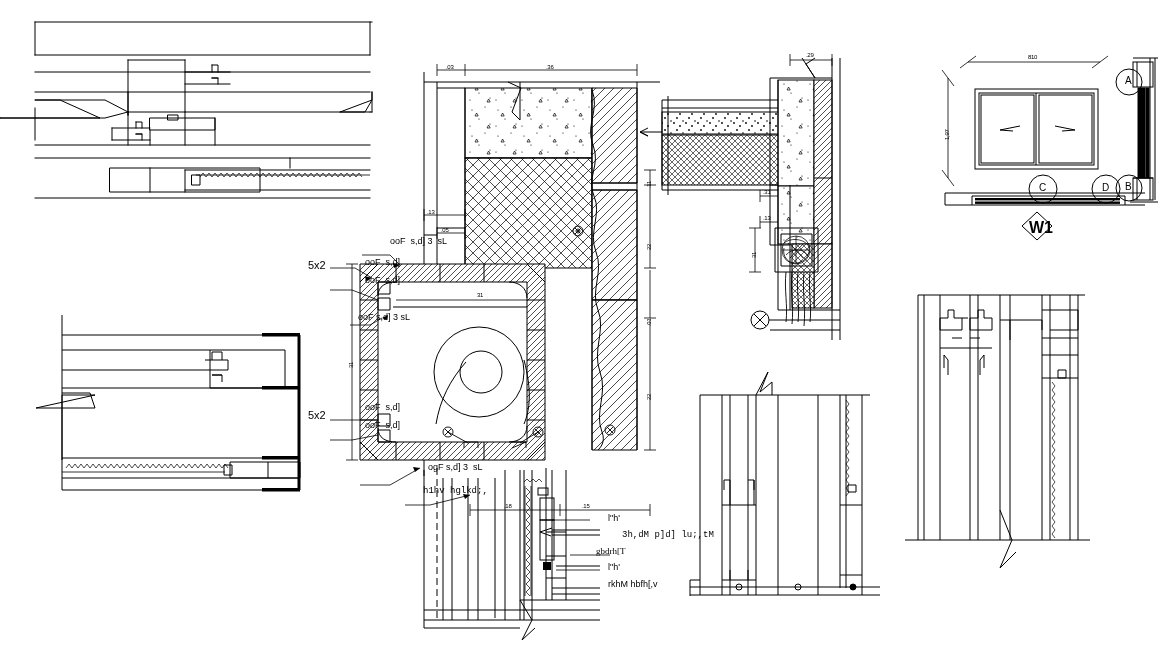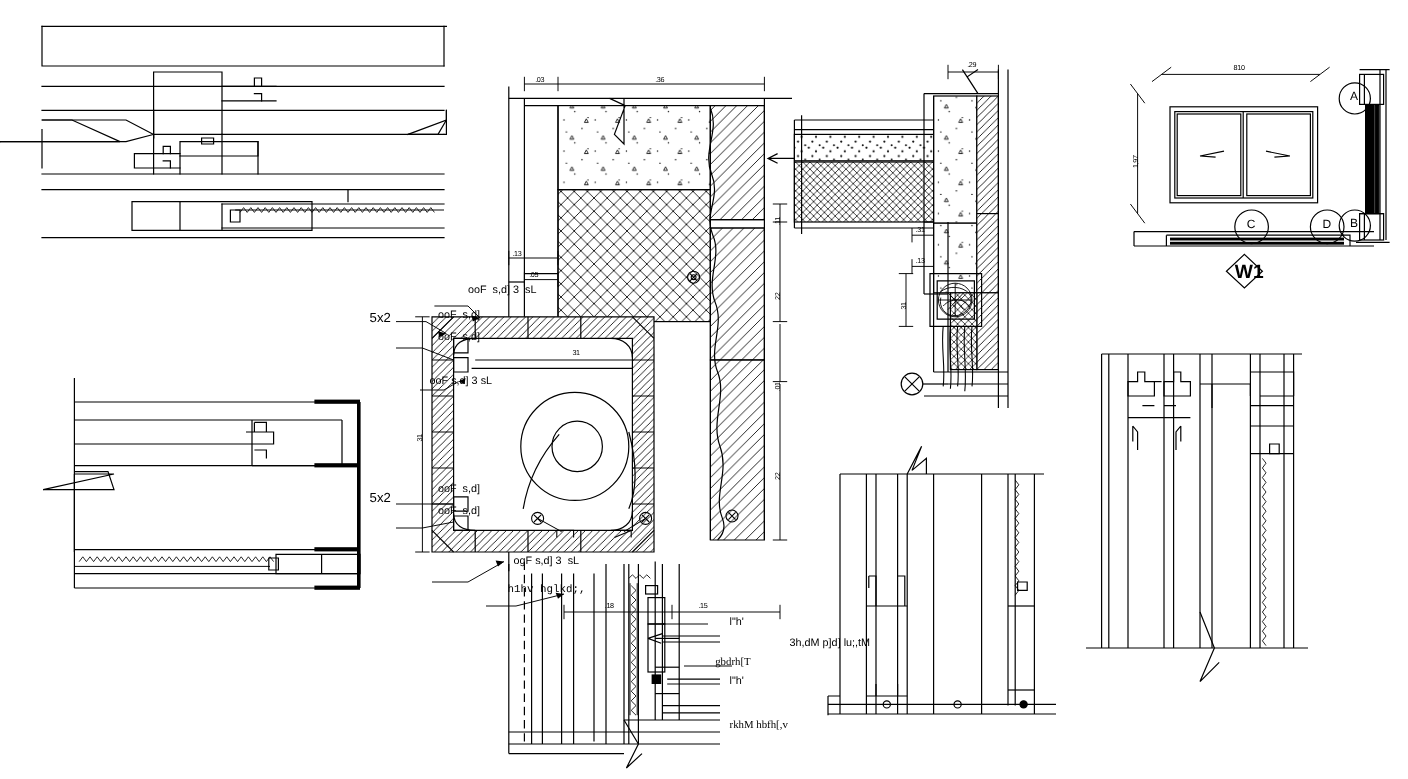--- a/index.html
+++ b/index.html
@@ -504,24 +504,24 @@
 <div class="lbl t9" style="left:390px;top:237px;">ooF  s,d] 3  sL</div>
 <div class="lbl t9" style="left:365px;top:258px;">ooF  s,d]</div>
 <div class="lbl t9" style="left:365px;top:276px;">ooF  s,d]</div>
 <div class="lbl t9" style="left:358px;top:313px;">ooF s,d] 3 sL</div>
 <div class="lbl t9" style="left:365px;top:403px;">ooF  s,d]</div>
 <div class="lbl t9" style="left:365px;top:421px;">ooF  s,d]</div>
 <div class="lbl t9" style="left:392px;top:463px;margin-left:36px;">ogF s,d] 3  sL</div>
 <div class="lbl t9" style="left:423px;top:487px;font-family:Liberation Mono, monospace;">h1hv hglkd;,</div>
 
 <div class="lbl t9" style="left:608px;top:514px;">l"h'</div>
-<div class="lbl t9" style="left:658px;top:531px;">3h,dM p]d] lu;,tM</div>
+<div class="lbl t9" style="left:622px;top:531px;font-family:Liberation Mono, monospace;">3h,dM p]d] lu;,tM</div>
 <div class="lbl t9" style="left:596px;top:547px;font-family:Liberation Serif, serif;">gbdrh[T</div>
 <div class="lbl t9" style="left:608px;top:563px;">l"h'</div>
-<div class="lbl t9" style="left:608px;top:600px;font-family:Liberation Serif, serif;">rkhM hbfh[,v</div>
+<div class="lbl t9" style="left:608px;top:580px;">rkhM hbfh[,v</div>
 
 <div class="lbl t11" style="left:308px;top:260px;">5x2</div>
 <div class="lbl t11" style="left:308px;top:410px;">5x2</div>
 
 <div class="lbl dim" style="left:446px;top:64px;">.03</div>
 <div class="lbl dim" style="left:546px;top:64px;">.36</div>
 <div class="lbl dim" style="left:427px;top:209px;">.13</div>
 <div class="lbl dim" style="left:441px;top:227px;">.05</div>
 
 <div class="lbl dim vtxt" style="left:646px;top:188px;">.11</div>

